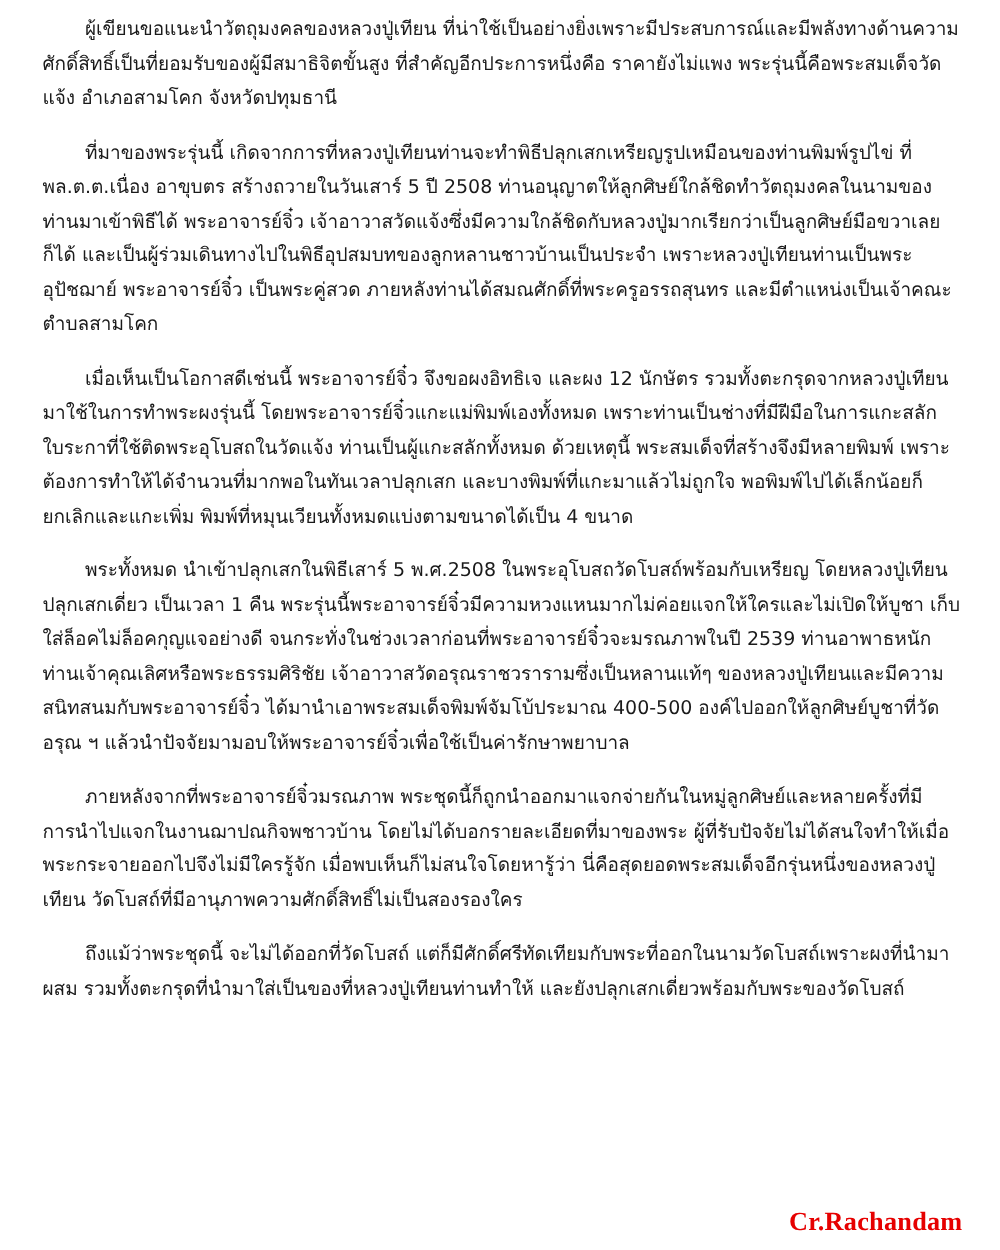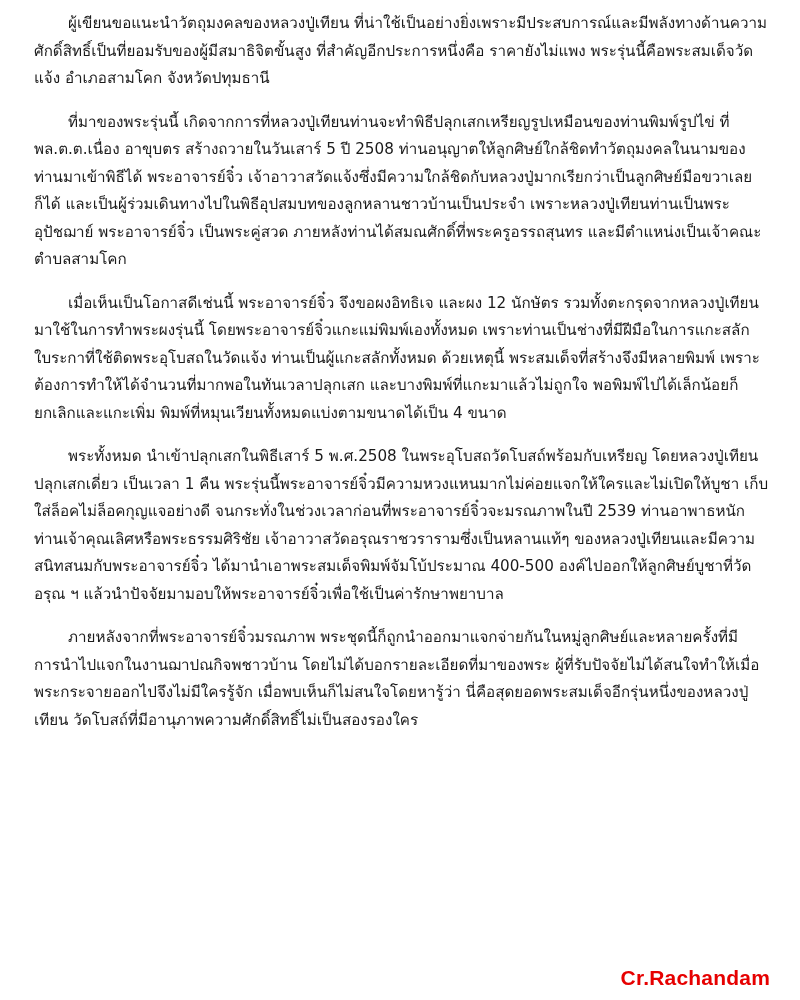--- a/index.html
+++ b/index.html
@@ -39,36 +39,37 @@
     text-underline-offset: 3px;
     color: #1a1a1a;
   }
   .credit {
     position: absolute;
     right: 30px;
     bottom: 10px;
     color: #e60000;
     font-weight: bold;
     font-size: 21px;
-    font-family: Liberation Sans, sans-serif;
+    font-family: Liberation Serif, serif;
     letter-spacing: 0.2px;
     white-space: nowrap;
   }
 </style>
 </head>
 <body>
 
 <div class="page">
 
   <p class="para">ผู้เขียนขอแนะนำวัตถุมงคลของหลวงปู่เทียน ที่น่าใช้เป็นอย่างยิ่งเพราะมีประสบการณ์และมีพลังทางด้านความศักดิ์สิทธิ์เป็นที่ยอมรับของผู้มีสมาธิจิตขั้นสูง ที่สำคัญอีกประการหนึ่งคือ ราคายังไม่แพง พระรุ่นนี้คือพระสมเด็จวัดแจ้ง อำเภอสามโคก จังหวัดปทุมธานี</p>
 
   <p class="para">ที่มาของพระรุ่นนี้ เกิดจากการที่หลวงปู่เทียนท่านจะทำพิธีปลุกเสกเหรียญรูปเหมือนของท่านพิมพ์รูปไข่ ที่ พล.ต.ต.เนื่อง อาขุบตร สร้างถวายในวันเสาร์ 5 ปี 2508 ท่านอนุญาตให้ลูกศิษย์ใกล้ชิดทำวัตถุมงคลในนามของท่านมาเข้าพิธีได้ พระอาจารย์จิ๋ว เจ้าอาวาสวัดแจ้งซึ่งมีความใกล้ชิดกับหลวงปู่มากเรียกว่าเป็นลูกศิษย์มือขวาเลยก็ได้ และเป็นผู้ร่วมเดินทางไปในพิธีอุปสมบทของลูกหลานชาวบ้านเป็นประจำ เพราะหลวงปู่เทียนท่านเป็นพระอุปัชฌาย์ พระอาจารย์จิ๋ว เป็นพระคู่สวด ภายหลังท่านได้สมณศักดิ์ที่พระครูอรรถสุนทร และมีตำแหน่งเป็นเจ้าคณะตำบลสามโคก</p>
 
   <p class="para"><span class="u-red">เมื่อเห็นเป็นโอกาสดีเช่นนี้ พระอาจารย์จิ๋ว จึงขอผงอิทธิเจ และผง 12 นักษัตร รวมทั้งตะกรุดจากหลวงปู่เทียนมาใช้ในการทำพระผงรุ่นนี้ โดยพระอาจารย์จิ๋วแกะแม่พิมพ์เองทั้งหมด เพราะท่านเป็นช่างที่มีฝีมือในการแกะสลัก ใบระกาที่ใช้ติดพระอุโบสถในวัดแจ้ง ท่านเป็นผู้แกะสลักทั้งหมด ด้วยเหตุนี้ พระสมเด็จที่สร้างจึงมีหลายพิมพ์ เพราะต้องการทำให้ได้จำนวนที่มากพอในทันเวลาปลุกเสก และบางพิมพ์ที่แกะมาแล้วไม่ถูกใจ พอพิมพ์ไปได้เล็กน้อยก็ยกเลิกและแกะเพิ่ม พิมพ์ที่หมุนเวียนทั้งหมดแบ่งตามขนาดได้เป็น 4 ขนาด</span></p>
 
   <p class="para">พระทั้งหมด นำเข้าปลุกเสกในพิธีเสาร์ 5  พ.ศ.2508 ในพระอุโบสถวัดโบสถ์พร้อมกับเหรียญ โดยหลวงปู่เทียนปลุกเสกเดี่ยว เป็นเวลา 1 คืน  พระรุ่นนี้พระอาจารย์จิ๋วมีความหวงแหนมากไม่ค่อยแจกให้ใครและไม่เปิดให้บูชา เก็บใส่ล็อคไม่ล็อคกุญแจอย่างดี จนกระทั่งในช่วงเวลาก่อนที่พระอาจารย์จิ๋วจะมรณภาพในปี 2539 ท่านอาพาธหนัก ท่านเจ้าคุณเลิศหรือพระธรรมศิริชัย เจ้าอาวาสวัดอรุณราชวรารามซึ่งเป็นหลานแท้ๆ ของหลวงปู่เทียนและมีความสนิทสนมกับพระอาจารย์จิ๋ว ได้มานำเอาพระสมเด็จพิมพ์จัมโบ้ประมาณ 400-500 องค์ไปออกให้ลูกศิษย์บูชาที่วัดอรุณ ฯ แล้วนำปัจจัยมามอบให้พระอาจารย์จิ๋วเพื่อใช้เป็นค่ารักษาพยาบาล</p>
 
   <p class="para"><span>ภายหลังจากที่พระอาจารย์จิ๋วมรณภาพ พระชุดนี้ก็ถูกนำออกมาแจกจ่ายกันในหมู่ลูกศิษย์และหลายครั้งที่มีการนำไปแจกในงานฌาปณกิจพชาวบ้าน โดยไม่ได้บอกรายละเอียดที่มาของพระ ผู้ที่รับปัจจัยไม่ได้สนใจทำให้เมื่อพระกระจายออกไปจึงไม่มีใครรู้จัก เมื่อพบเห็นก็ไม่สนใจโดยหารู้ว่า <span class="u-red">นี่คือสุดยอดพระสมเด็จอีกรุ่นหนึ่งของหลวงปู่เทียน วัดโบสถ์ที่มีอานุภาพความศักดิ์สิทธิ์ไม่เป็นสองรองใคร</span></span></p>
 
+  <p class="para">ถึงแม้ว่าพระชุดนี้ จะไม่ได้ออกที่วัดโบสถ์ แต่ก็มีศักดิ์ศรีทัดเทียมกับพระที่ออกในนามวัดโบสถ์เพราะผงที่นำมาผสม รวมทั้งตะกรุดที่นำมาใส่เป็นของที่หลวงปู่เทียนท่านทำให้ และยังปลุกเสกเดี่ยวพร้อมกับพระของวัดโบสถ์</p>
 
   <div class="credit">Cr.Rachandam</div>
 
 </div>
 
 </body></html>

